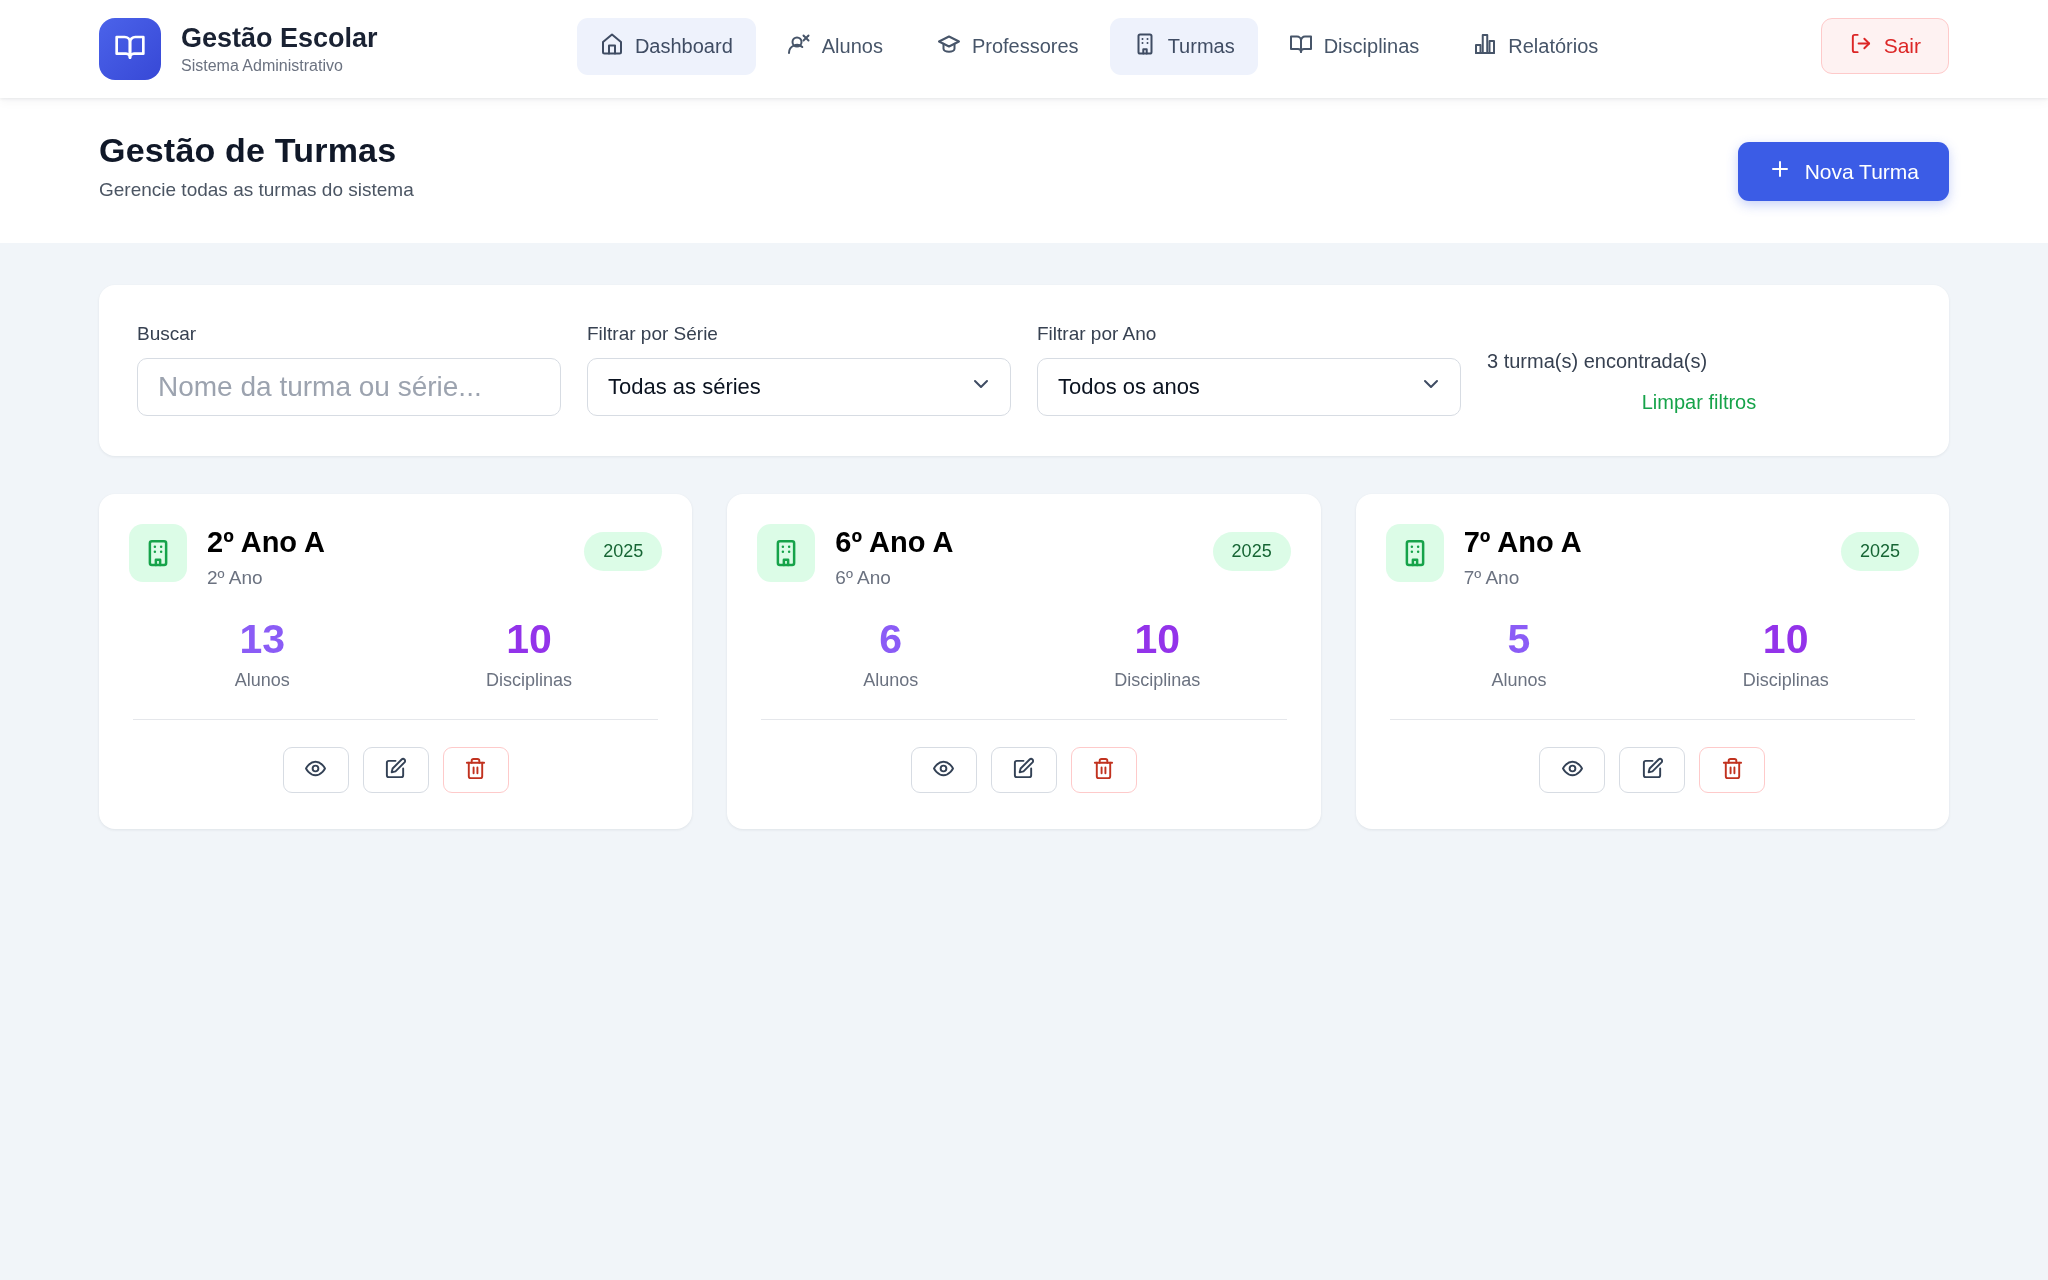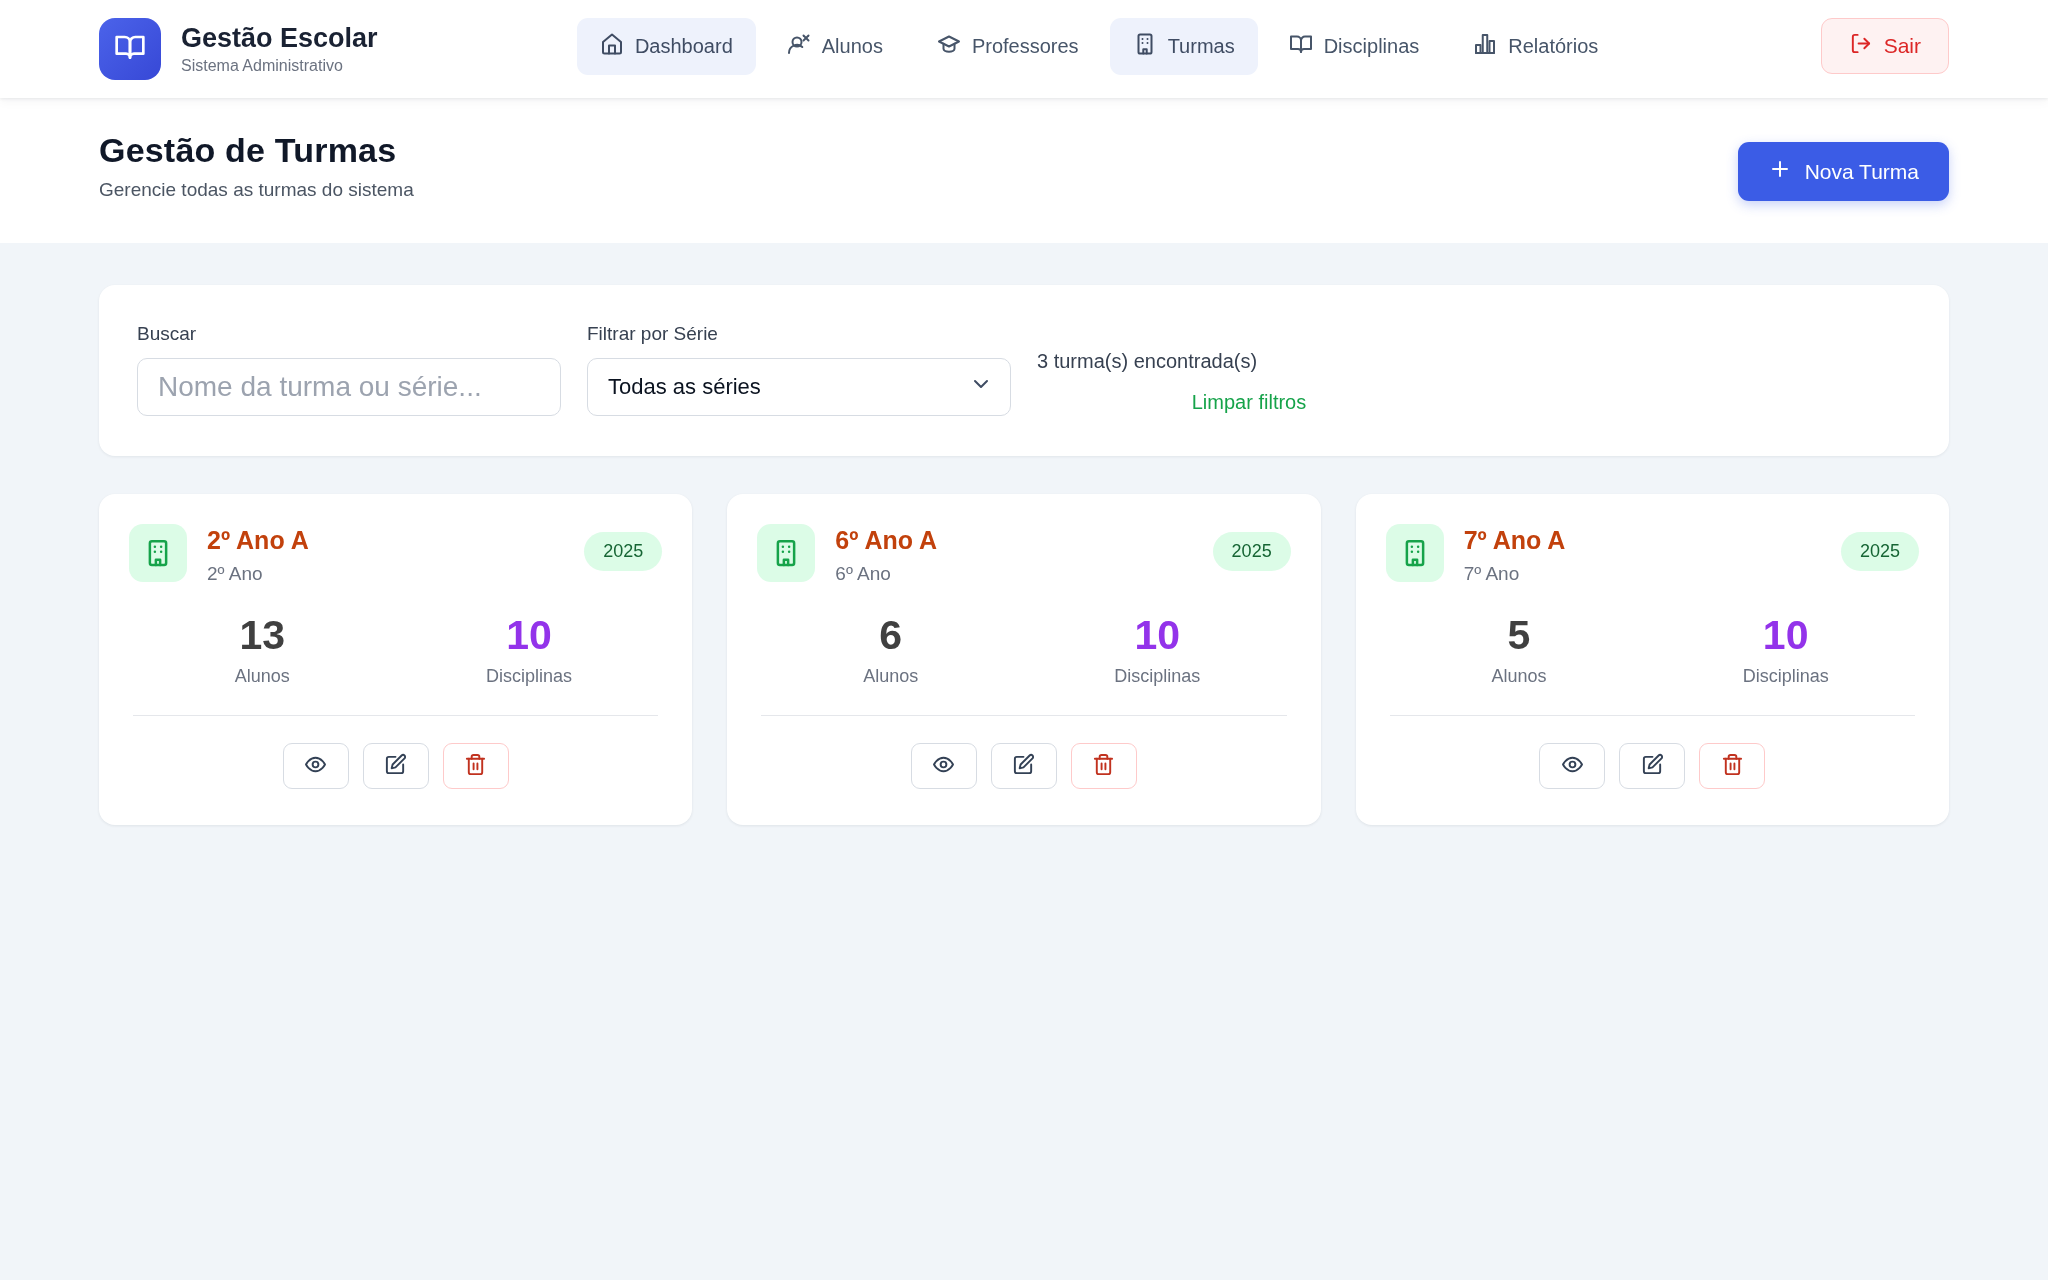--- a/index.html
+++ b/index.html
@@ -93,31 +93,31 @@
   .class-card {
     background:#fff; border-radius:16px;
     box-shadow:0 1px 3px rgba(15,23,42,.08);
     padding:30px 30px 36px;
   }
   .card-head { display:flex; align-items:flex-start; gap:20px; }
   .card-icon {
     width:58px; height:58px; border-radius:14px; background:#dcfce7; color:#16a34a;
     display:flex; align-items:center; justify-content:center; flex:0 0 auto;
   }
-  .card-title { font-size:25px; font-weight:700; color:#c2410c; margin-top:2px; }
+  .card-title { font-size:29px; font-weight:700; color:#000000; margin-top:2px; }
   .card-subtitle { font-size:19px; color:#6b7280; margin-top:8px; }
   .year-badge {
     margin-left:auto; margin-top:8px;
     background:#dcfce7; color:#166534; font-size:18px;
     padding:9px 19px; border-radius:999px;
   }
   .stats-row { display:flex; margin-top:30px; }
   .stat { flex:1; text-align:center; }
   .stat-value { font-size:41px; font-weight:700; line-height:1; }
-  .stat-value.blue { color:#404040; }
+  .stat-value.blue { color:#8b5cf6; }
   .stat-value.purple { color:#9333ea; }
   .stat-label { font-size:18px; color:#6b7280; margin-top:10px; }
   .card-divider { border:none; border-top:1px solid #e5e7eb; margin:28px 4px 0; }
   .card-actions { display:flex; justify-content:center; gap:14px; margin-top:27px; }
   .action-btn {
     width:66px; height:46px; border-radius:9px; cursor:pointer;
     border:1px solid #d7dce3; background:#fff; color:#334155;
     display:flex; align-items:center; justify-content:center;
   }
   .action-btn.danger { border-color:#fecaca; color:#c1321f; }
@@ -245,20 +245,31 @@
       <label class="filter-label">Filtrar por Série</label>
       <div class="select-box">
         <span>Todas as séries</span>
         <span class="chevron">
           <svg width="24" height="24" viewBox="0 0 24 24" fill="none" stroke="currentColor" stroke-width="2" stroke-linecap="round" stroke-linejoin="round">
               <path d="m6 9 6 6 6-6"></path>
             </svg>
         </span>
       </div>
     </div>
+    <div>
+      <label class="filter-label">Filtrar por Ano</label>
+      <div class="select-box">
+        <span>Todos os anos</span>
+        <span class="chevron">
+          <svg width="24" height="24" viewBox="0 0 24 24" fill="none" stroke="currentColor" stroke-width="2" stroke-linecap="round" stroke-linejoin="round">
+              <path d="m6 9 6 6 6-6"></path>
+            </svg>
+        </span>
+      </div>
+    </div>
     <div class="results-col">
       <span class="results-count">3 turma(s) encontrada(s)</span>
       <button class="clear-link">Limpar filtros</button>
     </div>
   </section>
 
   <section class="cards-grid">
 
     <article class="class-card">
       <div class="card-head">

